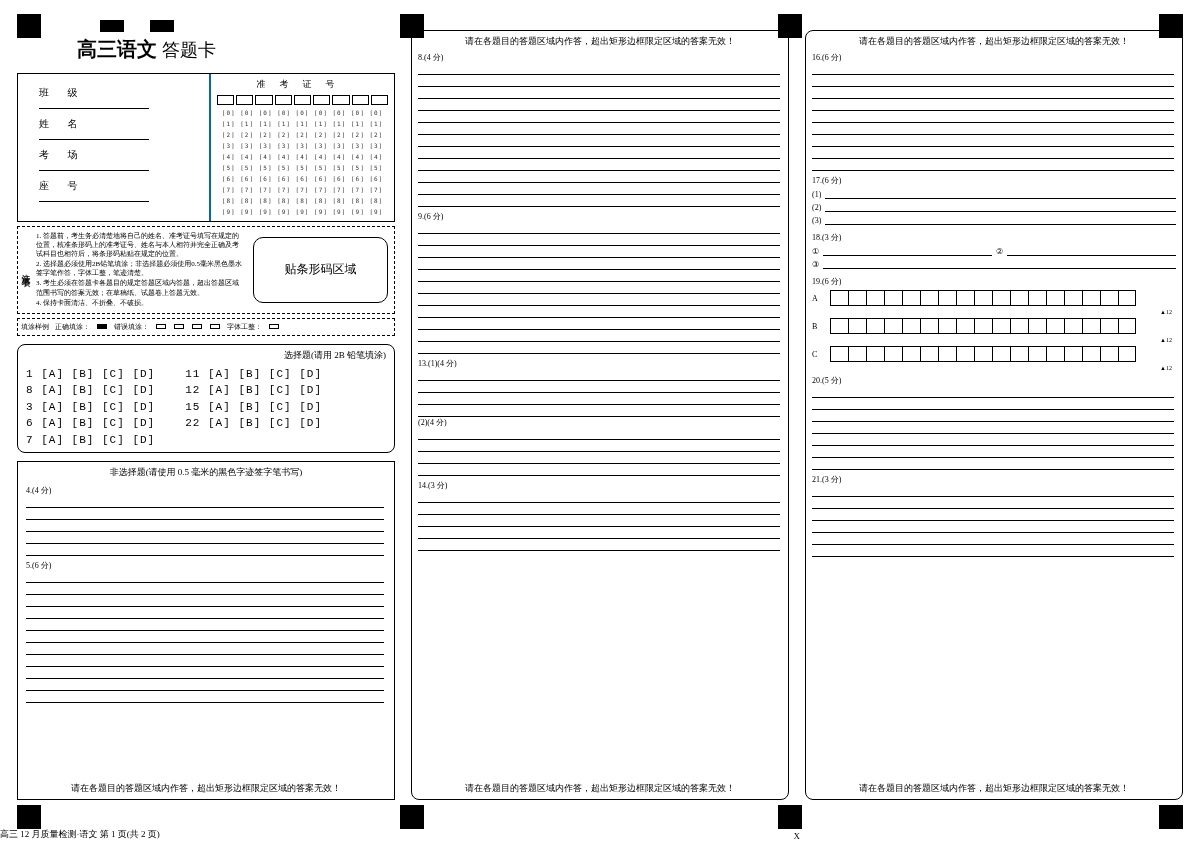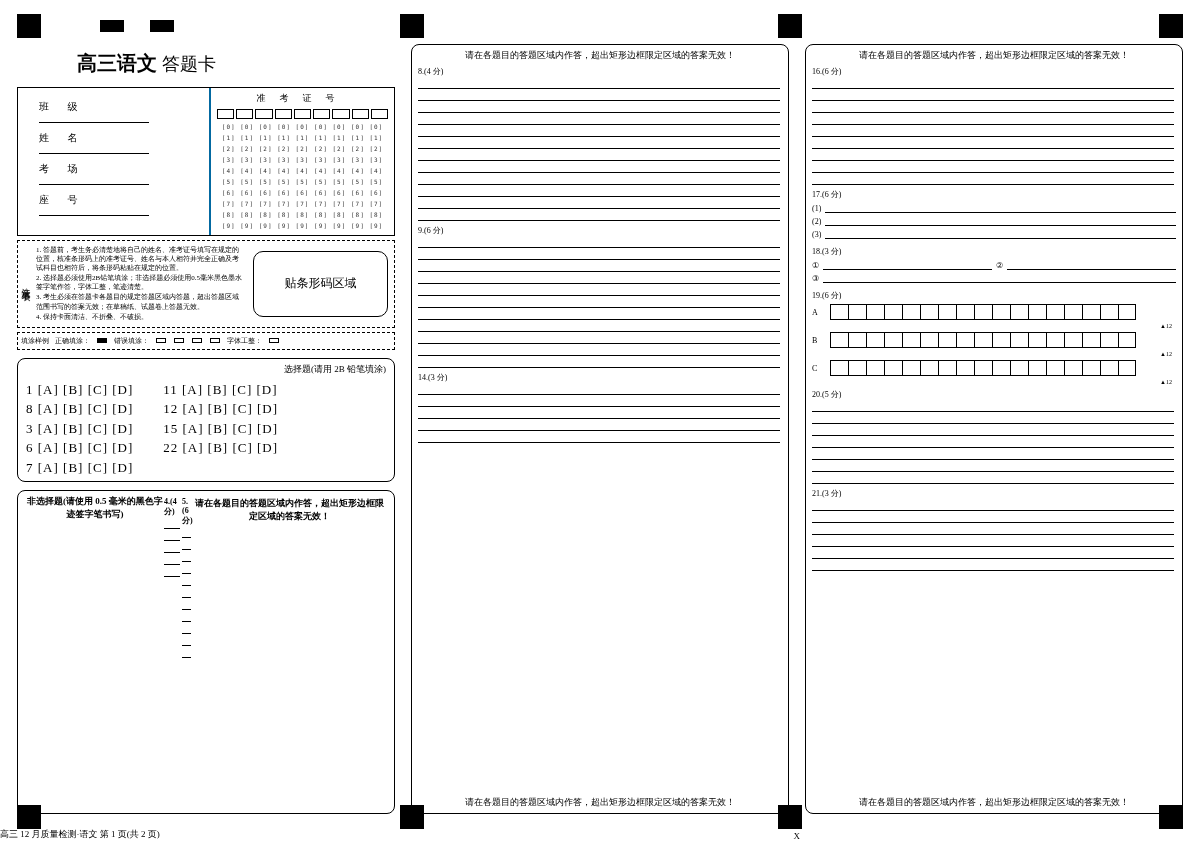--- a/index.html
+++ b/index.html
@@ -1,20 +1,20 @@
 <!DOCTYPE html>
 <html><head>
 <meta charset="utf-8">
 <style>
 * { box-sizing: border-box; margin: 0; padding: 0; }
 body { background: #fff; font-family: "SimSun", serif; font-size: 8px; width: 1200px; height: 849px; position: relative; color: #000; }
 .marker { position: absolute; background: #000; }
 .m-sq { width: 24px; height: 24px; }
 .m-bar { width: 24px; height: 12px; }
-.page { position: absolute; top: 44px; left: 17px; width: 1166px; height: 770px; display: flex; gap: 16px; }
+.page { position: absolute; top: 30px; left: 17px; width: 1166px; height: 770px; display: flex; gap: 16px; }
 .col { flex: 1; display: flex; flex-direction: column; }
 .title { font-size: 20px; font-weight: bold; margin: 6px 0 10px 60px; }
 .title .thin { font-weight: normal; font-size: 18px; }
 .info-box { border: 1px solid #000; display: flex; margin-bottom: 4px; }
 .info-left { flex: 1; padding: 6px 8px; font-size: 10px; letter-spacing: 8px; }
 .info-left div { margin: 6px 13px; }
 .uline { display: inline-block; border-bottom: 1px solid #000; width: 110px; letter-spacing: 0; }
 .exam-id { flex: 1; border-left: 2px solid #0369a1; padding: 4px; }
 .exam-id-title { letter-spacing: 14px; font-size: 9px; margin-bottom: 2px; text-align: center; }
 .id-grid { width: 100%; }
@@ -23,22 +23,22 @@
 .notice-box { border: 1px dashed #000; display: flex; font-size: 7px; padding: 2px; }
 .notice-label { width: 12px; writing-mode: vertical-rl; text-align: center; font-size: 9px; letter-spacing: 2px; }
 .notice-text { flex: 1; padding: 2px 4px; line-height: 1.3; }
 .notice-text p { margin: 1px 0; }
 .barcode-box { width: 135px; border: 1px solid #000; border-radius: 10px; margin: 8px 4px; display: flex; align-items: center; justify-content: center; font-size: 12px; }
 .fill-sample { border: 1px dashed #000; padding: 3px; font-size: 7px; display: flex; gap: 6px; align-items: center; margin-top: 4px; }
 .fsamp { display: inline-block; width: 10px; height: 5px; border: 1px solid #000; margin: 0 1px; vertical-align: middle; }
 .ffilled { background: #000; }
 .mc-box { border: 1px solid #000; border-radius: 8px; margin-top: 8px; padding: 4px 8px; }
 .mc-title { text-align: right; font-size: 9px; margin-bottom: 4px; }
-.mc-cols { display: flex; gap: 30px; font-family: Liberation Serif, serif; font-size: 13px; line-height: 1.5; letter-spacing: 1px; }
-.sec-box { border: 1px solid #000; border-radius: 8px; margin-top: 8px; padding: 4px 8px 2px; flex: 1; display: flex; flex-direction: row; font-weight: bold; }
+.mc-cols { display: flex; gap: 30px; font-family: Liberation Mono, monospace; font-size: 11px; line-height: 1.5; letter-spacing: 1px; }
+.sec-box { border: 1px solid #000; border-radius: 0; margin-top: 8px; padding: 4px 8px 2px; flex: 1; display: flex; flex-direction: column; }
 .sec-title { text-align: center; font-size: 9px; margin-bottom: 4px; }
 .ql { font-size: 8px; }
 .wline { border-bottom: 1px solid #000; height: 12px; margin-right: 2px; }
 .main-panel { border: 1px solid #000; border-radius: 8px; height: 100%; display: flex; flex-direction: column; padding: 2px 6px; }
 .hdr { text-align: center; font-size: 9px; padding: 2px 0; }
 .ftr { text-align: center; font-size: 9px; padding: 2px 0; }
 .body-area { flex: 1; display: flex; flex-direction: column; }
 .qblock { padding: 2px 0; }
 .bbox { display: inline-block; border: 1px solid #000; width: 9px; height: 11px; text-align: center; font-size: 7px; line-height: 11px; vertical-align: middle; margin: 0 1px; }
 .q10text { font-size: 8px; line-height: 1.6; }
@@ -212,20 +212,32 @@
             <div class="wline"></div>
             <div class="wline"></div>
             <div class="wline"></div>
             <div class="wline"></div>
             <div class="wline"></div>
             <div class="wline"></div>
             <div class="wline"></div>
             <div class="wline"></div>
             <div class="wline"></div>
         </div>
+        <div class="qblock">
+          <div class="ql">13.(1)(4 分)</div>
+          <div class="wline"></div>
+            <div class="wline"></div>
+            <div class="wline"></div>
+            <div class="wline"></div>
+          <div class="ql">(2)(4 分)</div>
+          <div class="wline"></div>
+            <div class="wline"></div>
+            <div class="wline"></div>
+            <div class="wline"></div>
+        </div>
         <div class="qblock" style="flex:1">
           <div class="ql">14.(3 分)</div>
           <div class="wline"></div>
             <div class="wline"></div>
             <div class="wline"></div>
             <div class="wline"></div>
             <div class="wline"></div>
         </div>
       </div>
       <div class="ftr">请在各题目的答题区域内作答，超出矩形边框限定区域的答案无效！</div>

